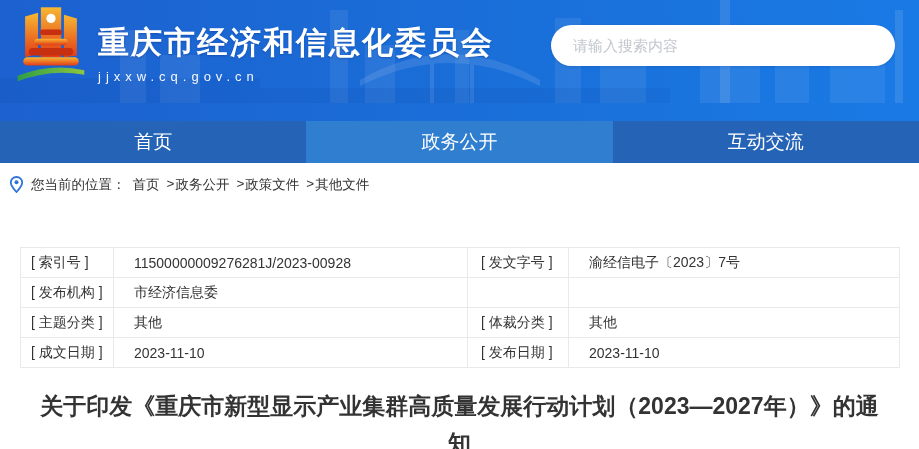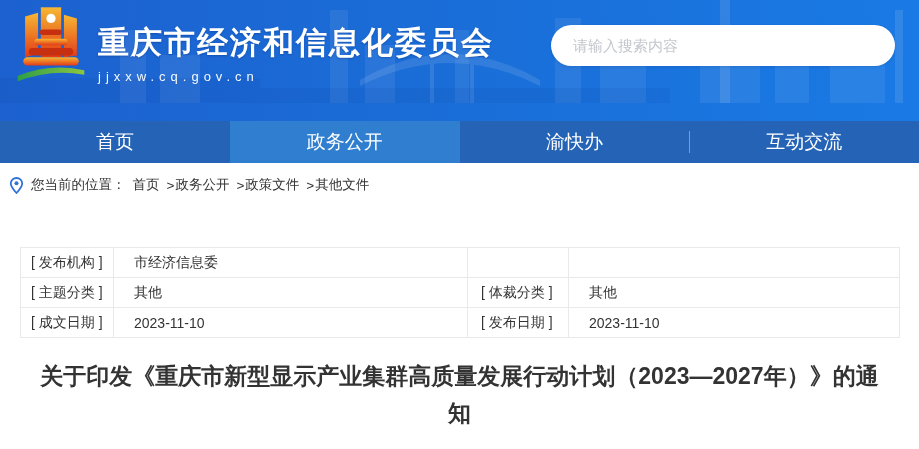--- a/index.html
+++ b/index.html
@@ -27,21 +27,21 @@
   
   .nav { display:flex; height:42px; background:#2463b5; }
   .nav-item { flex:1; display:flex; align-items:center; justify-content:center;
     color:#ffffff; font-size:19px; position:relative; cursor:pointer; }
   .nav-item + .nav-item::before { content:""; position:absolute; left:0; top:10px; bottom:10px;
     width:1px; background:rgba(255,255,255,.38); }
   .nav-item.active { background:#2f7ecf; }
   .nav-item.active::before, .nav-item.active + .nav-item::before { display:none; }
 
   
-  .breadcrumb { display:flex; align-items:center; margin:13px 0 0 9px;
+  .breadcrumb { display:flex; margin:13px 0 0 9px;
     font-size:13.5px; color:#333; }
   .pin { width:15px; height:17px; margin-right:7px; flex:none; }
   .crumb { color:#333; cursor:pointer; }
   .crumb-sep { margin:0 1px 0 7px; color:#333; }
   .crumb-prefix { margin-right:7px; }
 
   
   .meta-table { border-collapse:collapse; margin:53px 0 0 20px; width:879px;
     table-layout:fixed; }
   .meta-table td { border:1px solid #e9e9e9; height:30px; font-size:14px; color:#333;
@@ -115,41 +115,46 @@
   </div>
 
   <div class="search-wrap">
     <input type="text" placeholder="请输入搜索内容" style="">
   </div>
 </div>
 
 <div class="nav">
   <div class="nav-item">首页</div>
   <div class="nav-item active">政务公开</div>
-  <div class="nav-item">渝快办</div>
   <div class="nav-item">互动交流</div>
 </div>
 
 <div class="breadcrumb">
   <svg class="pin" viewBox="0 0 15 17">
     <path d="M7.5 1 C4.2 1 1.8 3.4 1.8 6.4 C1.8 9.6 7.5 16 7.5 16 C7.5 16 13.2 9.6 13.2 6.4 C13.2 3.4 10.8 1 7.5 1 Z" fill="none" stroke="#2f72d9" stroke-width="1.8"></path>
     <circle cx="7.5" cy="6.2" r="2" fill="#2f72d9"></circle>
   </svg>
   <span class="crumb-prefix">您当前的位置：</span>
   <span class="crumb">首页</span>
   <span class="crumb-sep">&gt;</span>
   <span class="crumb">政务公开</span>
   <span class="crumb-sep">&gt;</span>
   <span class="crumb">政策文件</span>
   <span class="crumb-sep">&gt;</span>
   <span class="crumb">其他文件</span>
 </div>
 
 <table class="meta-table">
   <tbody>
+      <tr>
+    <td class="m-label">[ 索引号 ]</td>
+    <td class="m-value v1">11500000009276281J/2023-00928</td>
+    <td class="m-label2">[ 发文字号 ]</td>
+    <td class="m-value v2">渝经信电子〔2023〕7号</td>
+  </tr>
   <tr>
     <td class="m-label">[ 发布机构 ]</td>
     <td class="m-value v1">市经济信息委</td>
     <td class="m-label2"></td>
     <td class="m-value v2"></td>
   </tr>
   <tr>
     <td class="m-label">[ 主题分类 ]</td>
     <td class="m-value v1">其他</td>
     <td class="m-label2">[ 体裁分类 ]</td>

